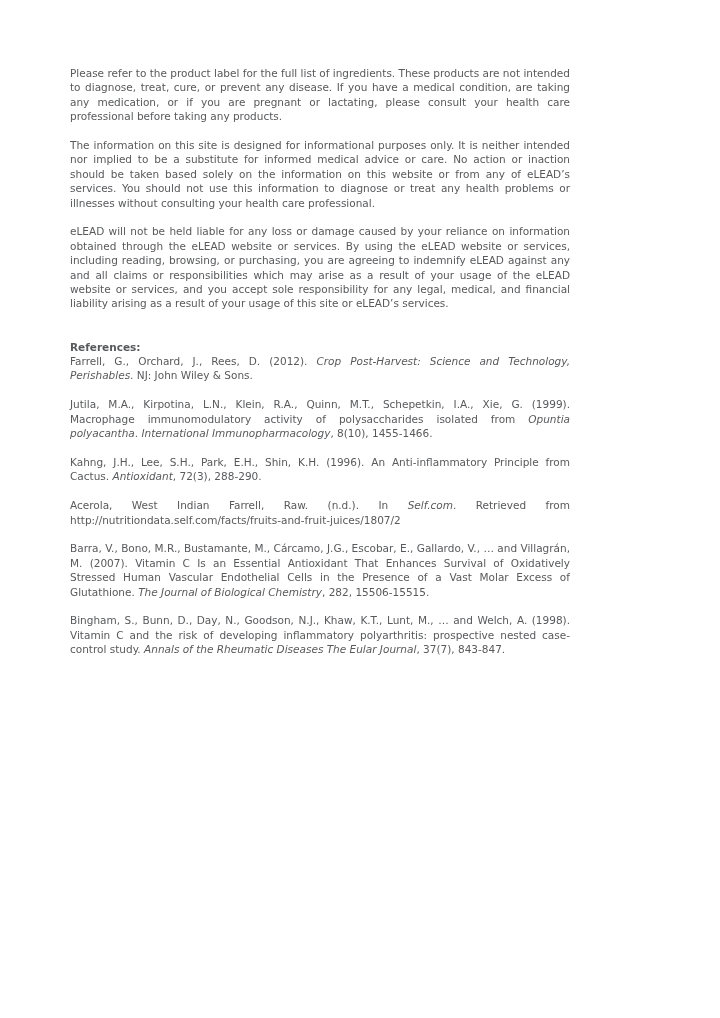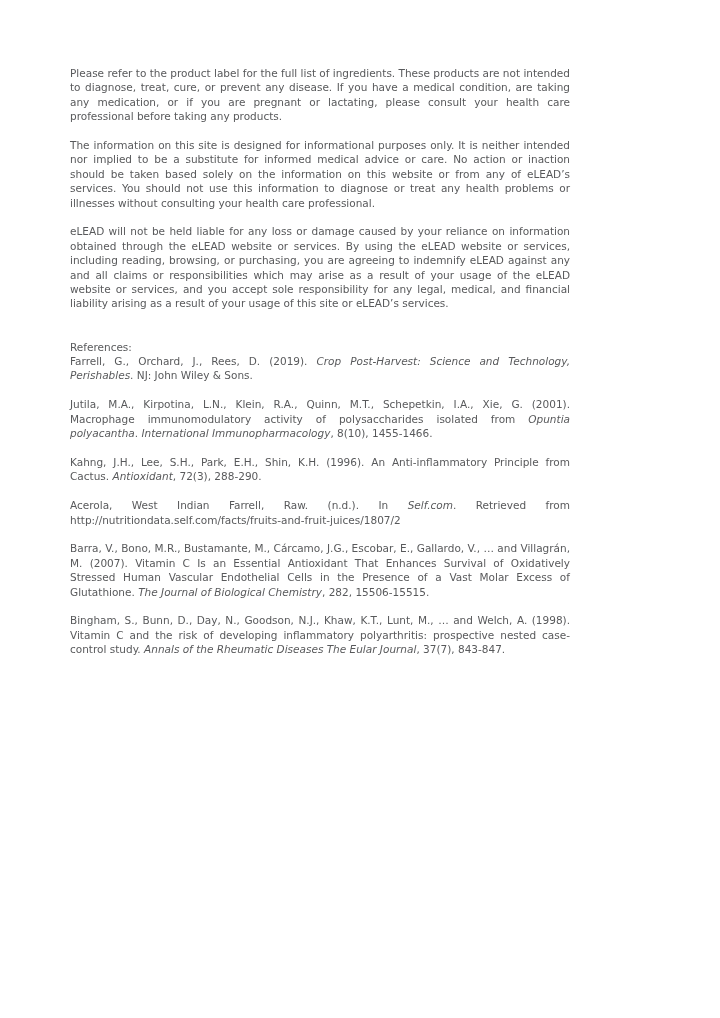--- a/index.html
+++ b/index.html
@@ -21,37 +21,37 @@
     background: #ffffff;
     color: #58595b;
     font-size: 10.5px;
     line-height: 14.4px;
   }
   .page p {
     margin: 0 0 14.4px 0;
     text-align: justify;
   }
   .references-heading {
-    font-weight: normal;
+    font-weight: bold;
     text-align: center;
     margin: 28.8px 0 0 0 !important;
   }
   .page em {
     font-style: italic;
   }
 </style>
 </head>
 <body>
 
 <div class="page">
   <p>Please refer to the product label for the full list of ingredients. These products are not intended to diagnose, treat, cure, or prevent any disease. If you have a medical condition, are taking any medication, or if you are pregnant or lactating, please consult your health care professional before taking any products.</p>
   <p>The information on this site is designed for informational purposes only. It is neither intended nor implied to be a substitute for informed medical advice or care. No action or inaction should be taken based solely on the information on this website or from any of eLEAD’s services. You should not use this information to diagnose or treat any health problems or illnesses without consulting your health care professional.</p>
   <p>eLEAD will not be held liable for any loss or damage caused by your reliance on information obtained through the eLEAD website or services. By using the eLEAD website or services, including reading, browsing, or purchasing, you are agreeing to indemnify eLEAD against any and all claims or responsibilities which may arise as a result of your usage of the eLEAD website or services, and you accept sole responsibility for any legal, medical, and financial liability arising as a result of your usage of this site or eLEAD’s services.</p>
 
   <p class="references-heading">References:</p>
 
-  <p><span>Farrell, G., Orchard, J., Rees, D. (2019). </span><em>Crop Post-Harvest: Science and Technology, Perishables</em><span>. NJ: John Wiley &amp; Sons.</span></p>
-  <p><span>Jutila, M.A., Kirpotina, L.N., Klein, R.A., Quinn, M.T., Schepetkin, I.A., Xie, G. (2001). Macrophage immunomodulatory activity of polysaccharides isolated from </span><em>Opuntia polyacantha</em><span>. </span><em>International Immunopharmacology</em><span>, 8(10), 1455-1466.</span></p>
+  <p><span>Farrell, G., Orchard, J., Rees, D. (2012). </span><em>Crop Post-Harvest: Science and Technology, Perishables</em><span>. NJ: John Wiley &amp; Sons.</span></p>
+  <p><span>Jutila, M.A., Kirpotina, L.N., Klein, R.A., Quinn, M.T., Schepetkin, I.A., Xie, G. (1999). Macrophage immunomodulatory activity of polysaccharides isolated from </span><em>Opuntia polyacantha</em><span>. </span><em>International Immunopharmacology</em><span>, 8(10), 1455-1466.</span></p>
   <p><span>Kahng, J.H., Lee, S.H., Park, E.H., Shin, K.H. (1996). An Anti-inflammatory Principle from Cactus. </span><em>Antioxidant</em><span>, 72(3), 288-290.</span></p>
   <p><span>Acerola, West Indian Farrell, Raw. (n.d.). In </span><em>Self.com</em><span>. Retrieved from http://nutritiondata.self.com/facts/fruits-and-fruit-juices/1807/2</span></p>
   <p><span>Barra, V., Bono, M.R., Bustamante, M., Cárcamo, J.G., Escobar, E., Gallardo, V., … and Villagrán, M. (2007). Vitamin C Is an Essential Antioxidant That Enhances Survival of Oxidatively Stressed Human Vascular Endothelial Cells in the Presence of a Vast Molar Excess of Glutathione. </span><em>The Journal of Biological Chemistry</em><span>, 282, 15506-15515.</span></p>
   <p><span>Bingham, S., Bunn, D., Day, N., Goodson, N.J., Khaw, K.T., Lunt, M., … and Welch, A. (1998). Vitamin C and the risk of developing inflammatory polyarthritis: prospective nested case-control study. </span><em>Annals of the Rheumatic Diseases The Eular Journal</em><span>, 37(7), 843-847.</span></p>
 </div>
 
 </body></html>

